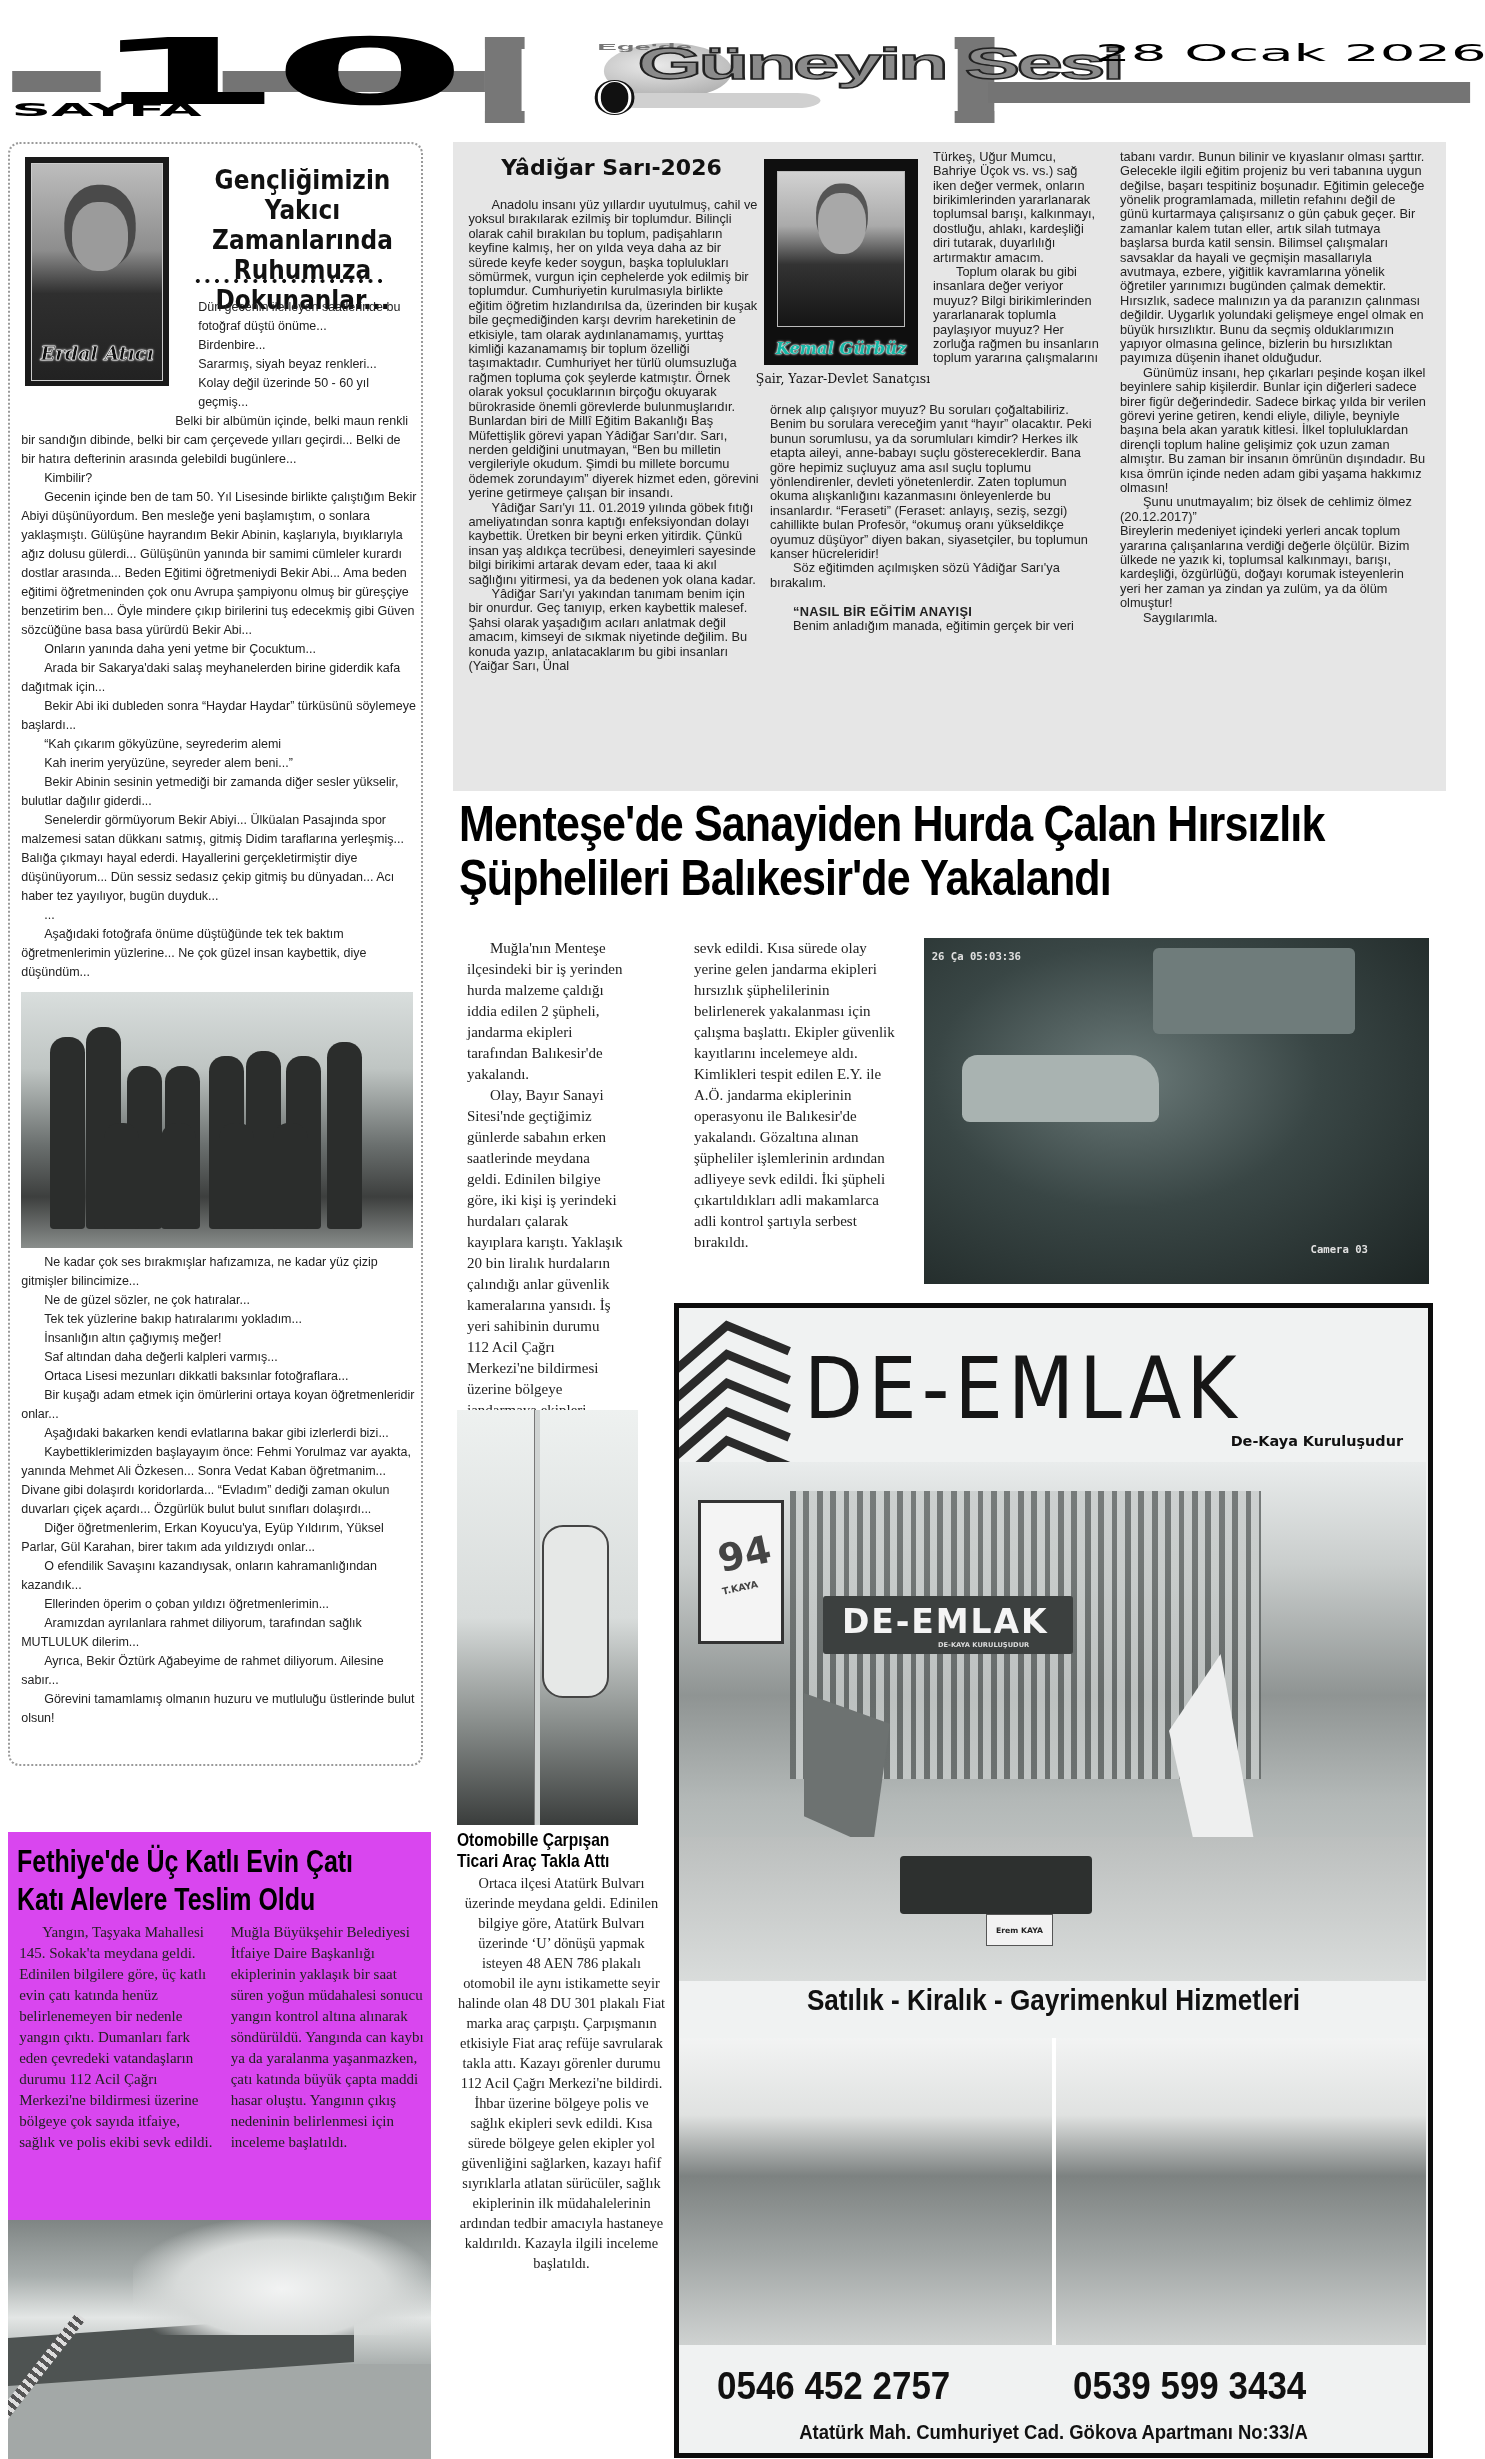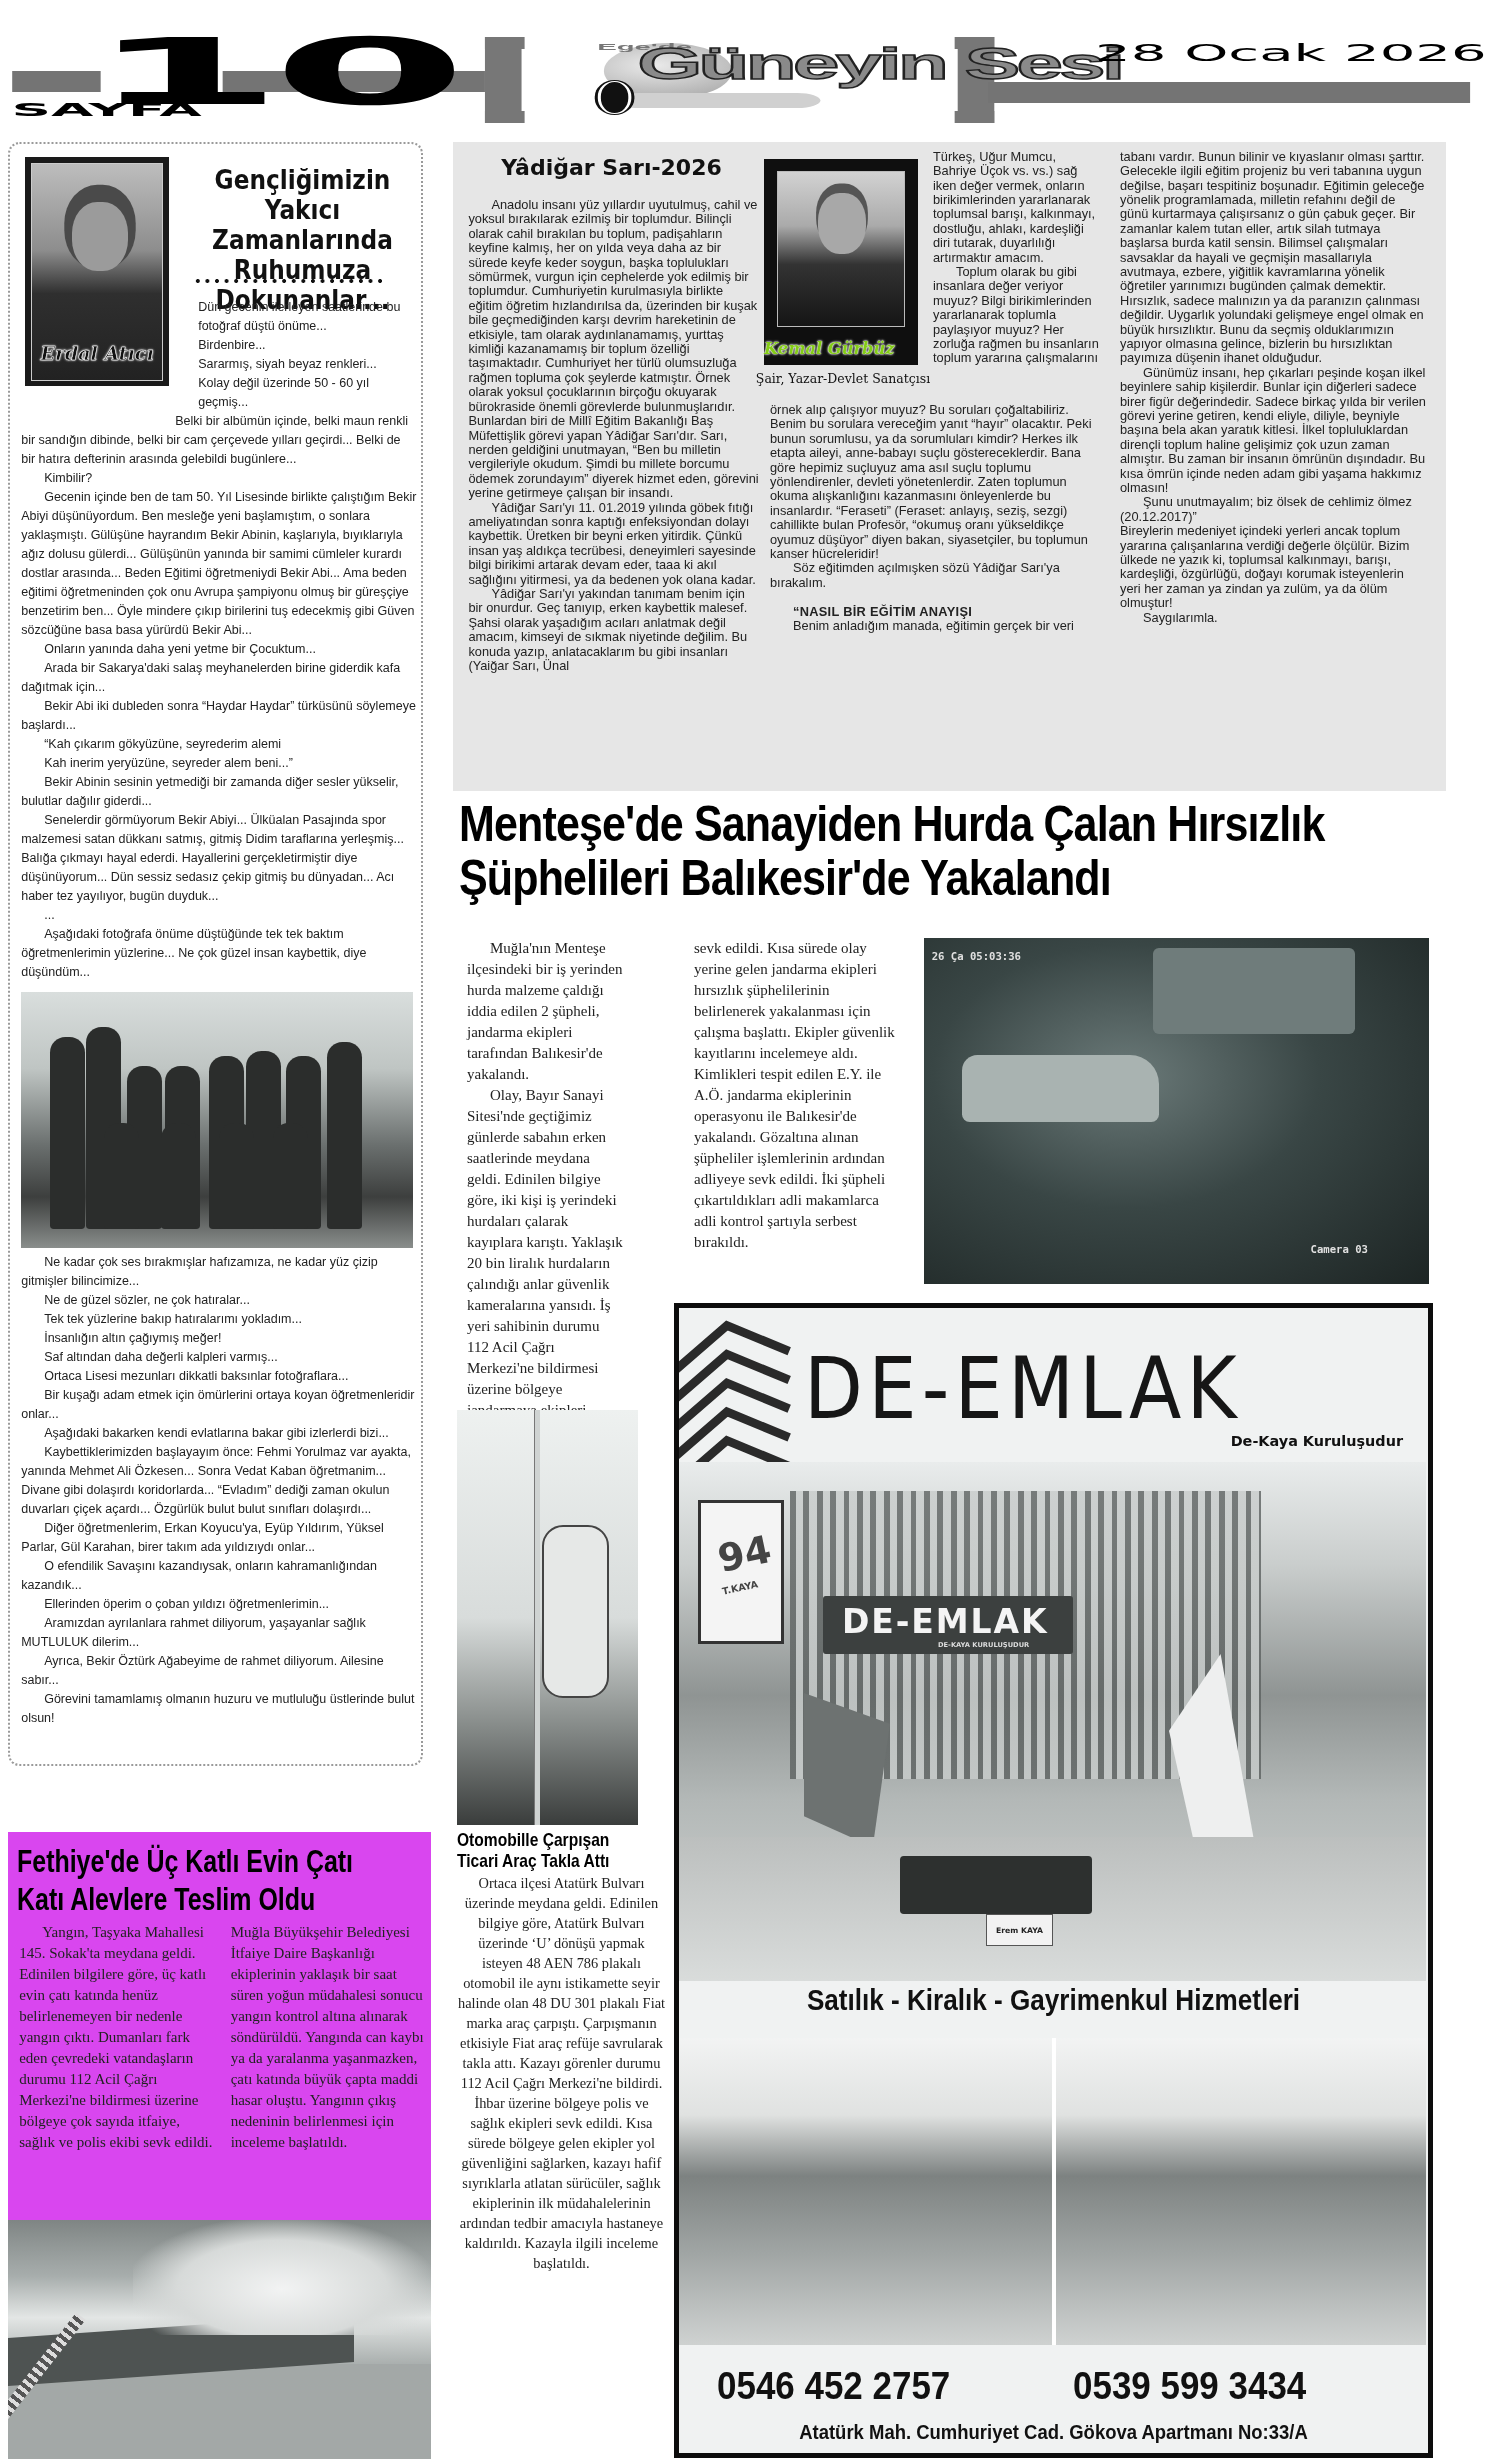--- a/index.html
+++ b/index.html
@@ -29,21 +29,21 @@
   .group-photo .person { position: absolute; bottom: 19px; width: 35px; border-radius: 15.4px 15.4px 3.8px 3.8px; background: #2b2d2c; }
 
   
   .yadigar { position: absolute; left: 453px; top: 142px; width: 993px; height: 649px; background: #e6e6e6; }
   .yad-title { position: absolute; left: 29px; top: 13.4px; width: 259px; text-align: center; font: bold 22px "DejaVu Sans", sans-serif; color: #111; }
   .yad-col1 { position: absolute; left: 15.4px; top: 56px; width: 291px; font: 12.8px "Liberation Sans", sans-serif; line-height: 14.4px; color: #222; }
   .yad-col1 p { text-indent: 23px; }
   .kemal { position: absolute; left: 311px; top: 17.3px; width: 154px; height: 206px; background: #0f0f0f; padding: 11.5px 13.4px 38px 13.4px; }
   .kemal-inner { width: 100%; height: 100%; background: linear-gradient(180deg, #d2d2d2 0%, #aaa 35%, #333 60%, #151515 100%); border: 1px solid #bbb; position: relative; overflow: hidden; }
   .kemal-face { position: absolute; left: 40px; top: 21px; width: 48px; height: 61px; border-radius: 45%; background: #a8a8a8; box-shadow: 0 -7.7px 0 1.9px #555; }
-  .kemal-name { position: absolute; left: 0; right: 0; bottom: 7.7px; font: italic bold 16.3px "DejaVu Serif", serif; color: #84cc16; text-shadow: 0 0 2.9px #fff, 0 0 1.9px #fff, 0 0 1px #fff; }
+  .kemal-name { position: absolute; left: 0; right: 0; bottom: 7.7px; text-align: center; font: italic bold 16.3px "DejaVu Serif", serif; color: #14b8a6; text-shadow: 0 0 2.9px #fff, 0 0 1.9px #fff, 0 0 1px #fff; }
   .kemal-cap { position: absolute; left: 301px; top: 229px; width: 178px; text-align: center; font: 12.5px "DejaVu Serif", serif; color: #111; }
   .yad-col2a { position: absolute; left: 480px; top: 7.7px; width: 168px; font: 12.8px "Liberation Sans", sans-serif; line-height: 14.4px; color: #222; }
   .yad-col2b { position: absolute; left: 317px; top: 261px; width: 331px; font: 12.8px "Liberation Sans", sans-serif; line-height: 14.4px; color: #222; }
   .yad-col2b p { text-indent: 23px; }
   .yad-sub { font: bold 12.8px "Liberation Sans", sans-serif; margin-top: 13.4px; padding-left: 23px; letter-spacing: 0.3px; }
   .yad-col3 { position: absolute; left: 667px; top: 7.7px; width: 306px; font: 12.8px "Liberation Sans", sans-serif; line-height: 14.4px; color: #222; }
   .yad-col3 p { text-indent: 23px; }
   .yad-col3 p.noind { text-indent: 0; }
 
   
@@ -181,21 +181,21 @@
         <p>Tek tek yüzlerine bakıp hatıralarımı yokladım...</p>
         <p>İnsanlığın altın çağıymış meğer!</p>
         <p>Saf altından daha değerli kalpleri varmış...</p>
         <p>Ortaca Lisesi mezunları dikkatli baksınlar fotoğraflara...</p>
         <p>Bir kuşağı adam etmek için ömürlerini ortaya koyan öğretmenleridir onlar...</p>
         <p>Aşağıdaki bakarken kendi evlatlarına bakar gibi izlerlerdi bizi...</p>
         <p>Kaybettiklerimizden başlayayım önce: Fehmi Yorulmaz var ayakta, yanında Mehmet Ali Özkesen... Sonra Vedat Kaban öğretmanim... Divane gibi dolaşırdı koridorlarda... “Evladım” dediği zaman okulun duvarları çiçek açardı... Özgürlük bulut bulut sınıfları dolaşırdı...</p>
         <p>Diğer öğretmenlerim, Erkan Koyucu'ya, Eyüp Yıldırım, Yüksel Parlar, Gül Karahan, birer takım ada yıldızıydı onlar...</p>
         <p>O efendilik Savaşını kazandıysak, onların kahramanlığından kazandık...</p>
         <p>Ellerinden öperim o çoban yıldızı öğretmenlerimin...</p>
-        <p>Aramızdan ayrılanlara rahmet diliyorum, yaşayanlar sağlık MUTLULUK dilerim...</p>
+        <p>Aramızdan ayrılanlara rahmet diliyorum, tarafından sağlık MUTLULUK dilerim...</p>
         <p>Ayrıca, Bekir Öztürk Ağabeyime de rahmet diliyorum. Ailesine sabır...</p>
         <p>Görevini tamamlamış olmanın huzuru ve mutluluğu üstlerinde bulut olsun!</p>
       </div>
   </div>
 </article>
 
 <article class="yadigar">
   <h2 class="yad-title">Yâdiğar Sarı-2026</h2>
   <div class="yad-col1" id="yad-col1">
       <p>Anadolu insanı yüz yıllardır uyutulmuş, cahil ve yoksul bırakılarak ezilmiş bir toplumdur. Bilinçli olarak cahil bırakılan bu toplum, padişahların keyfine kalmış, her on yılda veya daha az bir sürede keyfe keder soygun, başka toplulukları sömürmek, vurgun için cephelerde yok edilmiş bir toplumdur. Cumhuriyetin kurulmasıyla birlikte eğitim öğretim hızlandırılsa da, üzerinden bir kuşak bile geçmediğinden karşı devrim hareketinin de etkisiyle, tam olarak aydınlanamamış, yurttaş kimliği kazanamamış bir toplum özelliği taşımaktadır. Cumhuriyet her türlü olumsuzluğa rağmen topluma çok şeylerde katmıştır. Örnek olarak yoksul çocuklarının birçoğu okuyarak bürokraside önemli görevlerde bulunmuşlarıdır. Bunlardan biri de Millî Eğitim Bakanlığı Baş Müfettişlik görevi yapan Yâdiğar Sarı'dır.  Sarı, nerden geldiğini unutmayan, “Ben bu milletin vergileriyle okudum. Şimdi bu millete borcumu ödemek zorundayım” diyerek hizmet eden, görevini yerine getirmeye çalışan bir insandı.</p>

